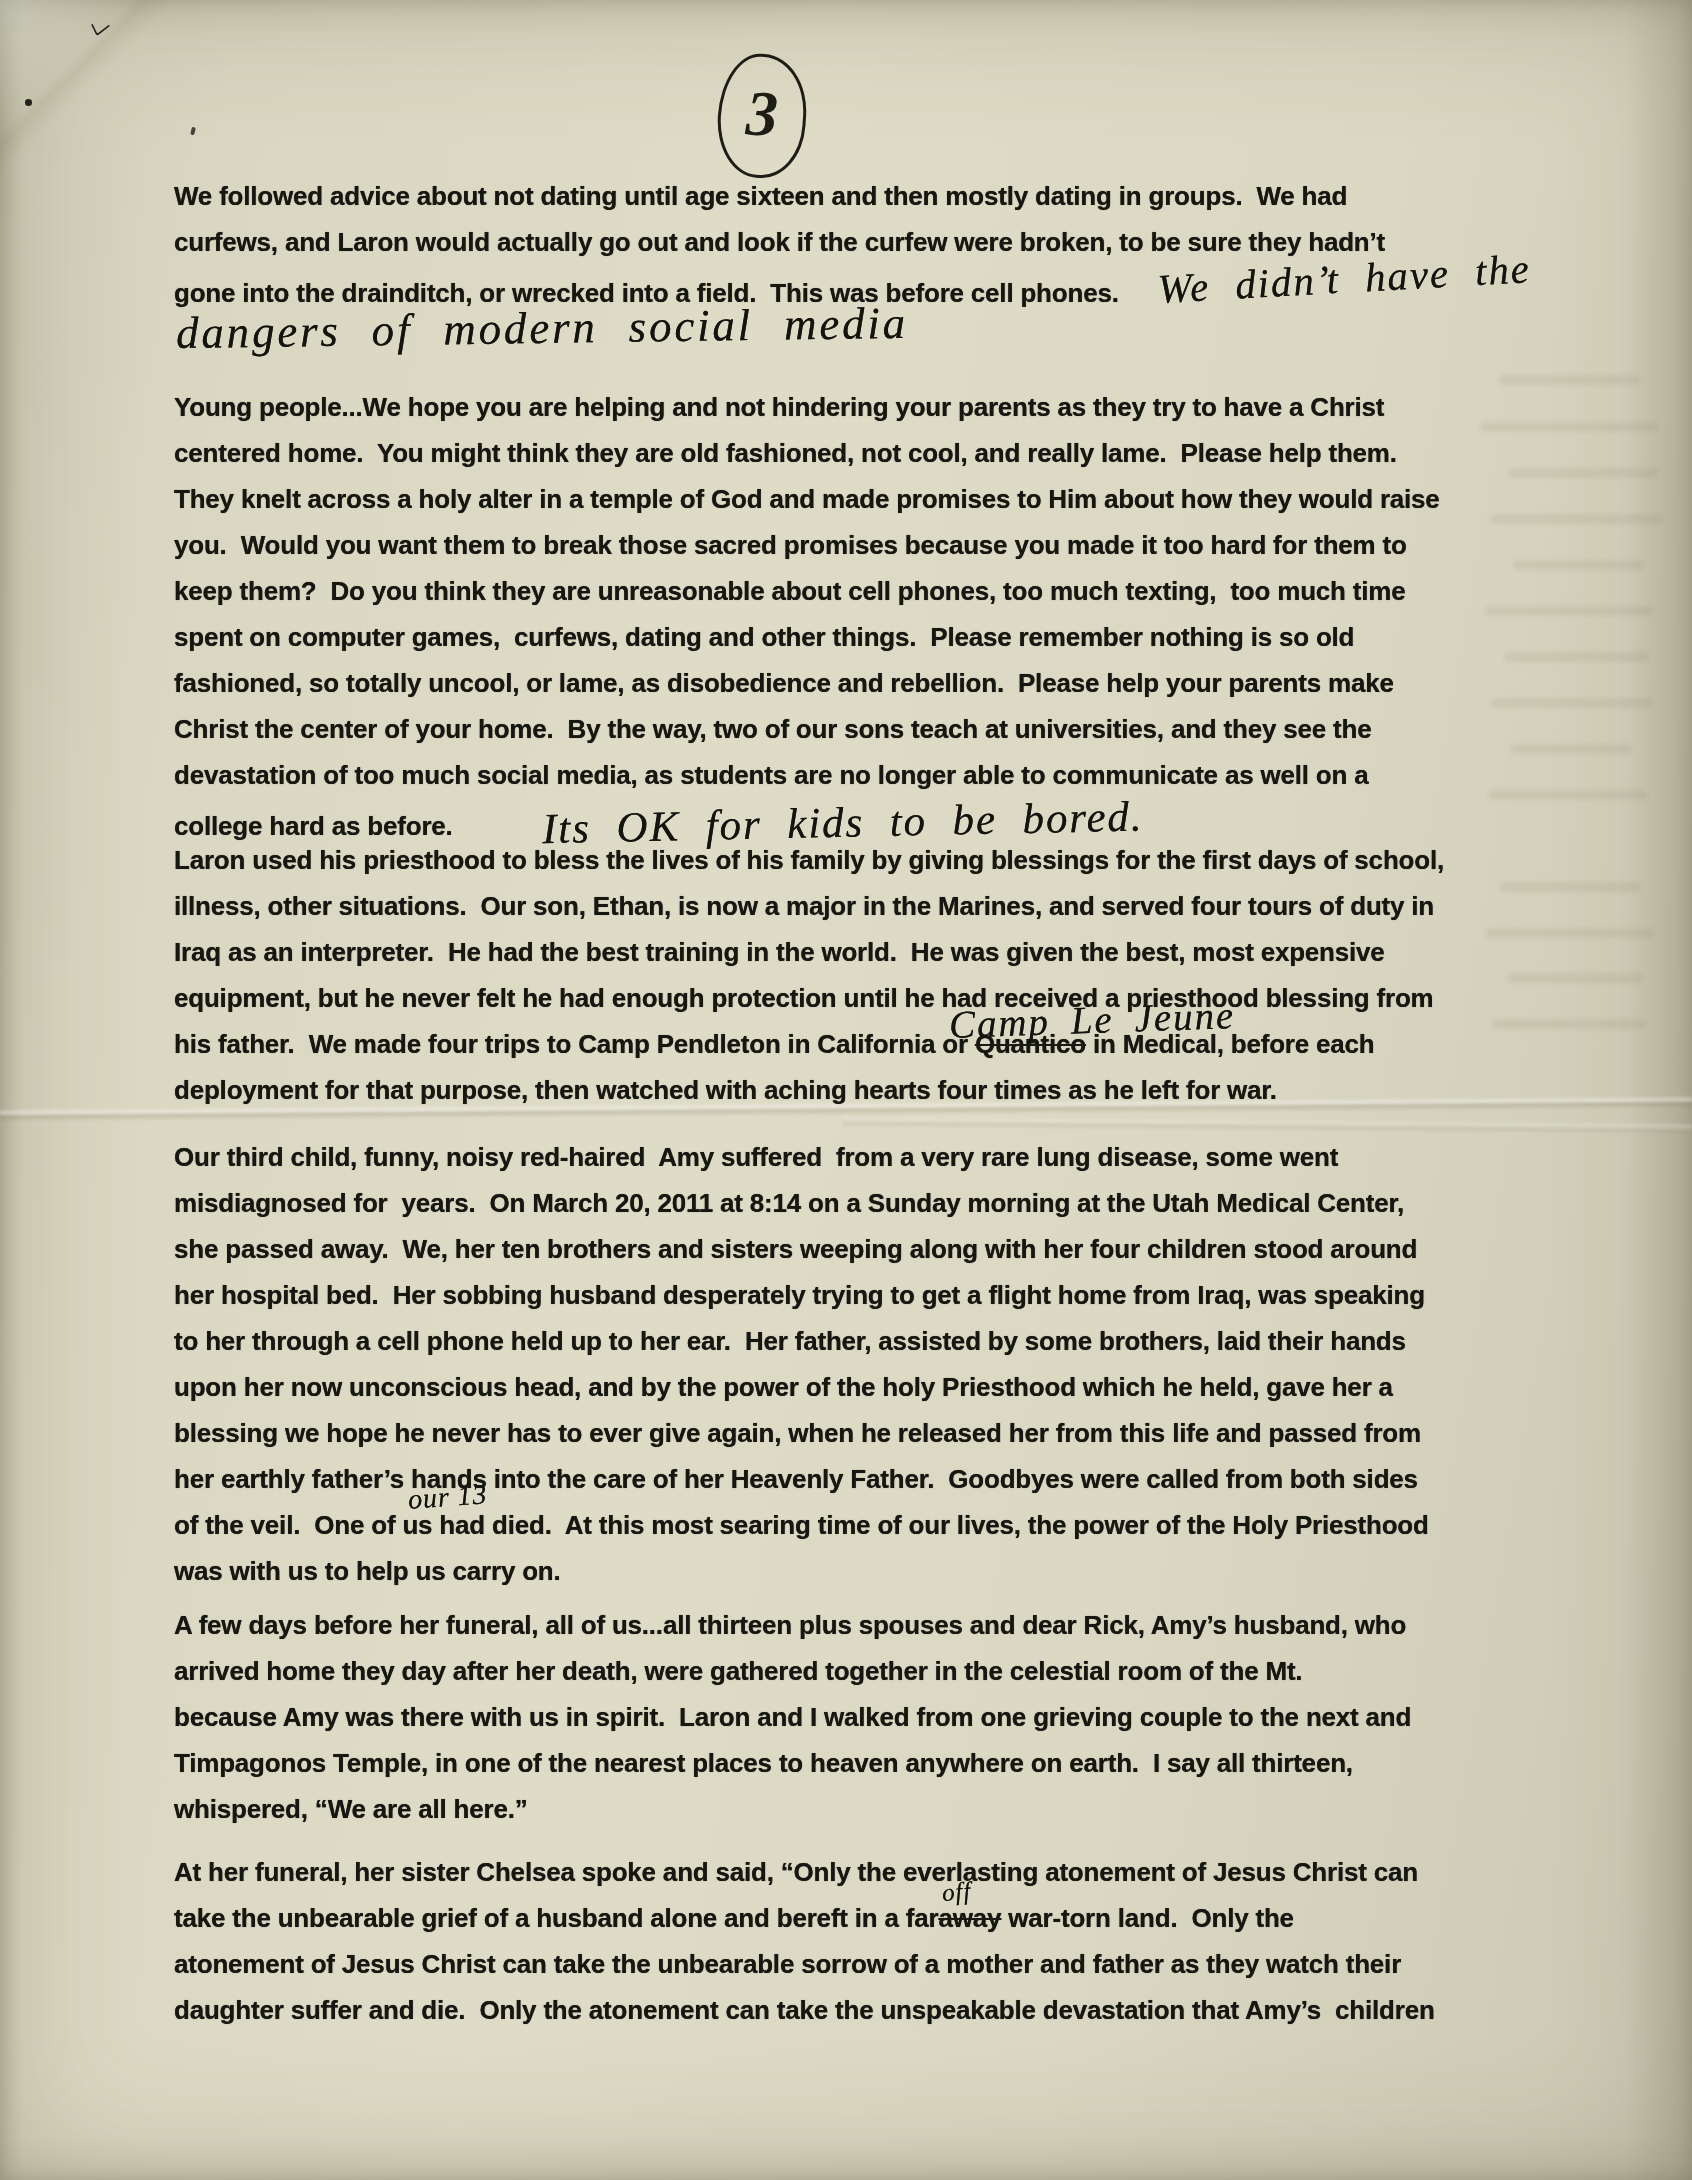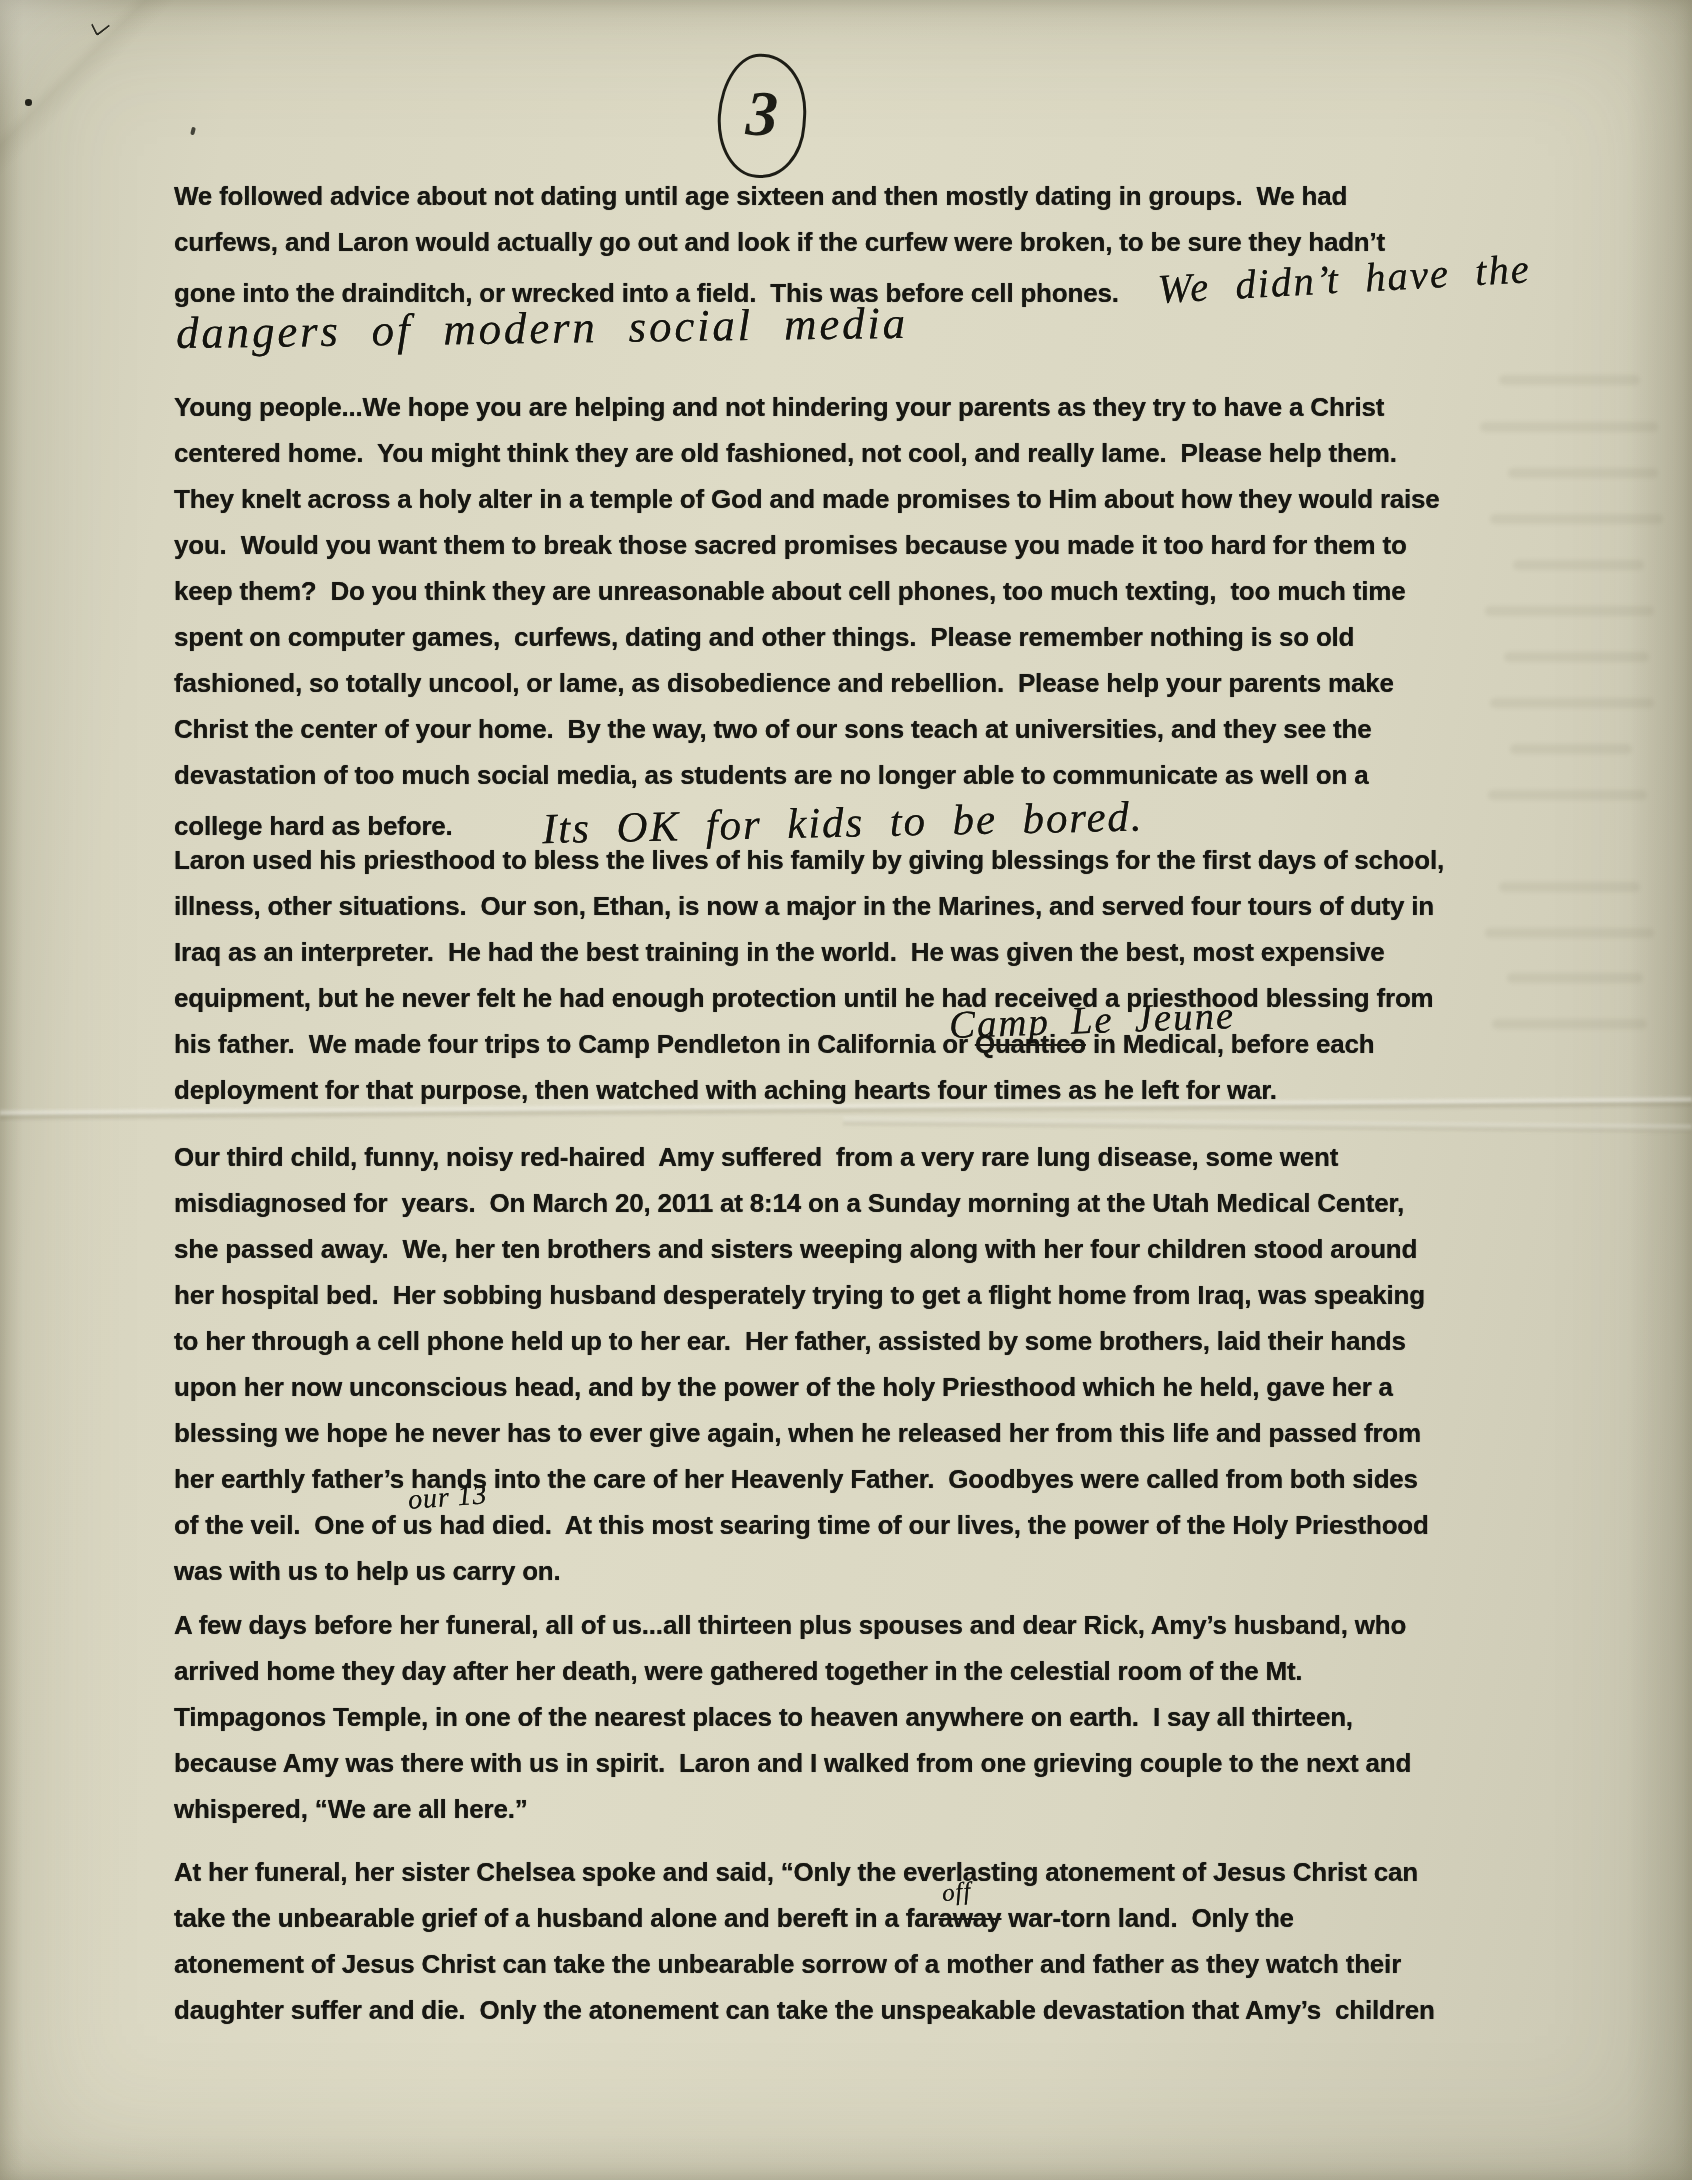--- a/index.html
+++ b/index.html
@@ -143,22 +143,22 @@
     <div class="line">upon her now unconscious head, and by the power of the holy Priesthood which he held, gave her a</div>
     <div class="line">blessing we hope he never has to ever give again, when he released her from this life and passed from</div>
     <div class="line">her earthly father’s hands into the care of her Heavenly Father.  Goodbyes were called from both sides</div>
     <div class="line"><span>of the veil.  One of </span><span class="anno"><span>us had</span><span class="hw hw-our13">our 13</span></span><span> died.  At this most searing time of our lives, the power of the Holy Priesthood</span></div>
     <div class="line">was with us to help us carry on.</div>
   </div>
 
   <div class="para" style="top:1602px">
     <div class="line">A few days before her funeral, all of us...all thirteen plus spouses and dear Rick, Amy’s husband, who</div>
     <div class="line">arrived home they day after her death, were gathered together in the celestial room of the Mt.</div>
+    <div class="line">because Amy was there with us in spirit.  Laron and I walked from one grieving couple to the next and</div>
     <div class="line">Timpagonos Temple, in one of the nearest places to heaven anywhere on earth.  I say all thirteen,</div>
-    <div class="line">because Amy was there with us in spirit.  Laron and I walked from one grieving couple to the next and</div>
     <div class="line">whispered, “We are all here.”</div>
   </div>
 
   <div class="para" style="top:1849px">
     <div class="line">At her funeral, her sister Chelsea spoke and said, “Only the everlasting atonement of Jesus Christ can</div>
     <div class="line"><span>take the unbearable grief of a husband alone and bereft in a far</span><span class="anno"><span class="struck">away</span><span class="hw hw-off">off</span></span><span> war-torn land.  Only the</span></div>
     <div class="line">atonement of Jesus Christ can take the unbearable sorrow of a mother and father as they watch their</div>
     <div class="line">daughter suffer and die.  Only the atonement can take the unspeakable devastation that Amy’s  children</div>
   </div>
 </div>

